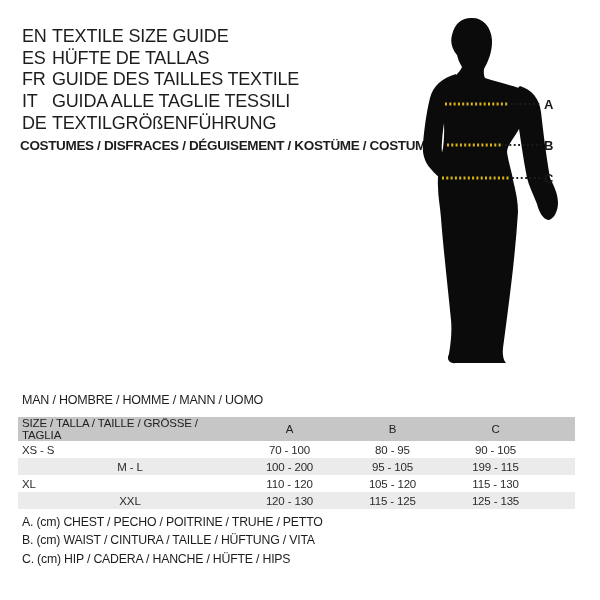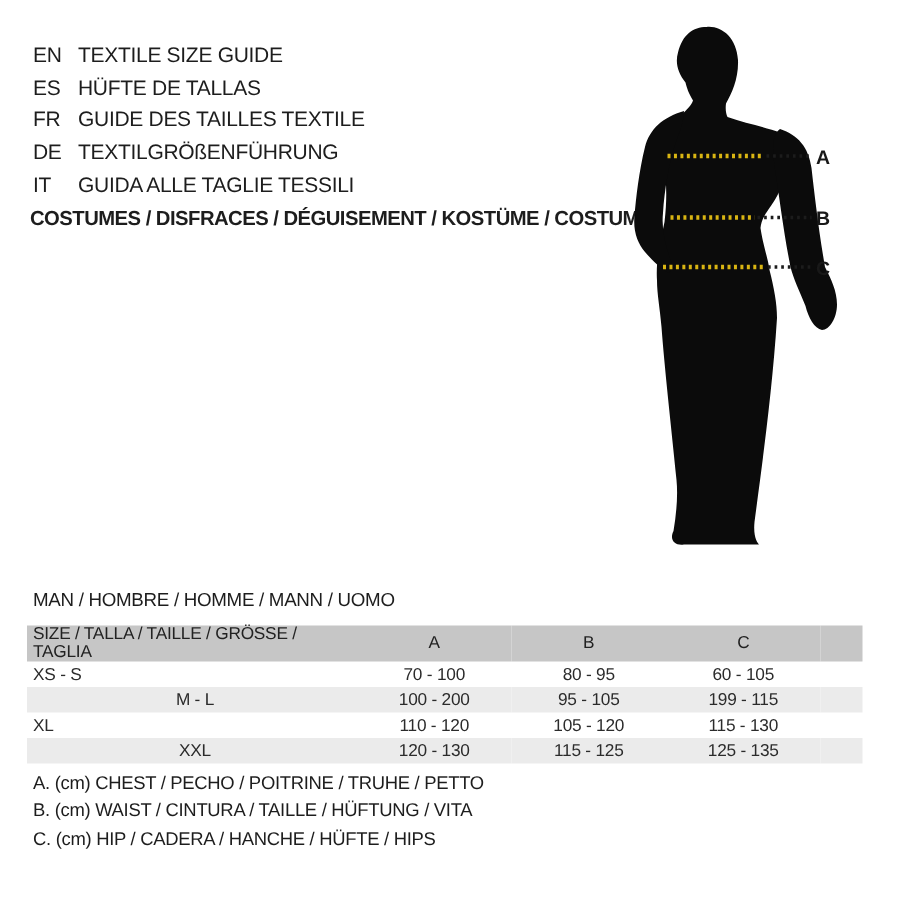--- a/index.html
+++ b/index.html
@@ -21,21 +21,21 @@
     background:#ffffff;
     overflow:hidden;
   }
   
   .lang-block{
     position:absolute;left:22px;top:26px;
   }
   .lang-row{
     display:flex;
     height:21.7px;line-height:21.7px;
-    font-size:14px;letter-spacing:-0.2px;
+    font-size:18px;letter-spacing:-0.2px;
     white-space:nowrap;
   }
   .lang-code{width:30px;flex:0 0 30px;}
   
   .costumes-title{
     position:absolute;left:20px;top:138px;
     font-size:13.5px;font-weight:bold;letter-spacing:-0.35px;
     white-space:nowrap;
   }
   
@@ -87,26 +87,26 @@
     </div>
     <div class="lang-row">
       <span class="lang-code">ES</span>
       <span class="lang-label">HÜFTE DE TALLAS</span>
     </div>
     <div class="lang-row">
       <span class="lang-code">FR</span>
       <span class="lang-label">GUIDE DES TAILLES TEXTILE</span>
     </div>
     <div class="lang-row">
+      <span class="lang-code">IT</span>
+      <span class="lang-label">GUIDA ALLE TAGLIE TESSILI</span>
+    </div>
+    <div class="lang-row">
       <span class="lang-code">DE</span>
       <span class="lang-label">TEXTILGRÖßENFÜHRUNG</span>
-    </div>
-    <div class="lang-row">
-      <span class="lang-code">IT</span>
-      <span class="lang-label">GUIDA ALLE TAGLIE TESSILI</span>
     </div>
   </div>
 
   <div class="costumes-title">COSTUMES / DISFRACES / DÉGUISEMENT / KOSTÜME / COSTUMI</div>
 
   <div class="figure-wrap">
     <svg width="205" height="370" viewBox="0 0 205 370" xmlns="http://www.w3.org/2000/svg">
 
       <path fill="var(--silhouette)" d="
         M91,8
@@ -187,21 +187,21 @@
         <th class="c-val">B</th>
         <th class="c-val">C</th>
         <th></th>
       </tr>
     </thead>
     <tbody>
       <tr>
         <td class="c-size">XS - S</td>
         <td class="c-val">70 - 100</td>
         <td class="c-val">80 - 95</td>
-        <td class="c-val">60 - 105</td>
+        <td class="c-val">90 - 105</td>
         <td></td>
       </tr>
       <tr class="stripe">
         <td class="c-size">M - L</td>
         <td class="c-val">100 - 200</td>
         <td class="c-val">95 - 105</td>
         <td class="c-val">199 - 115</td>
         <td></td>
       </tr>
       <tr>

